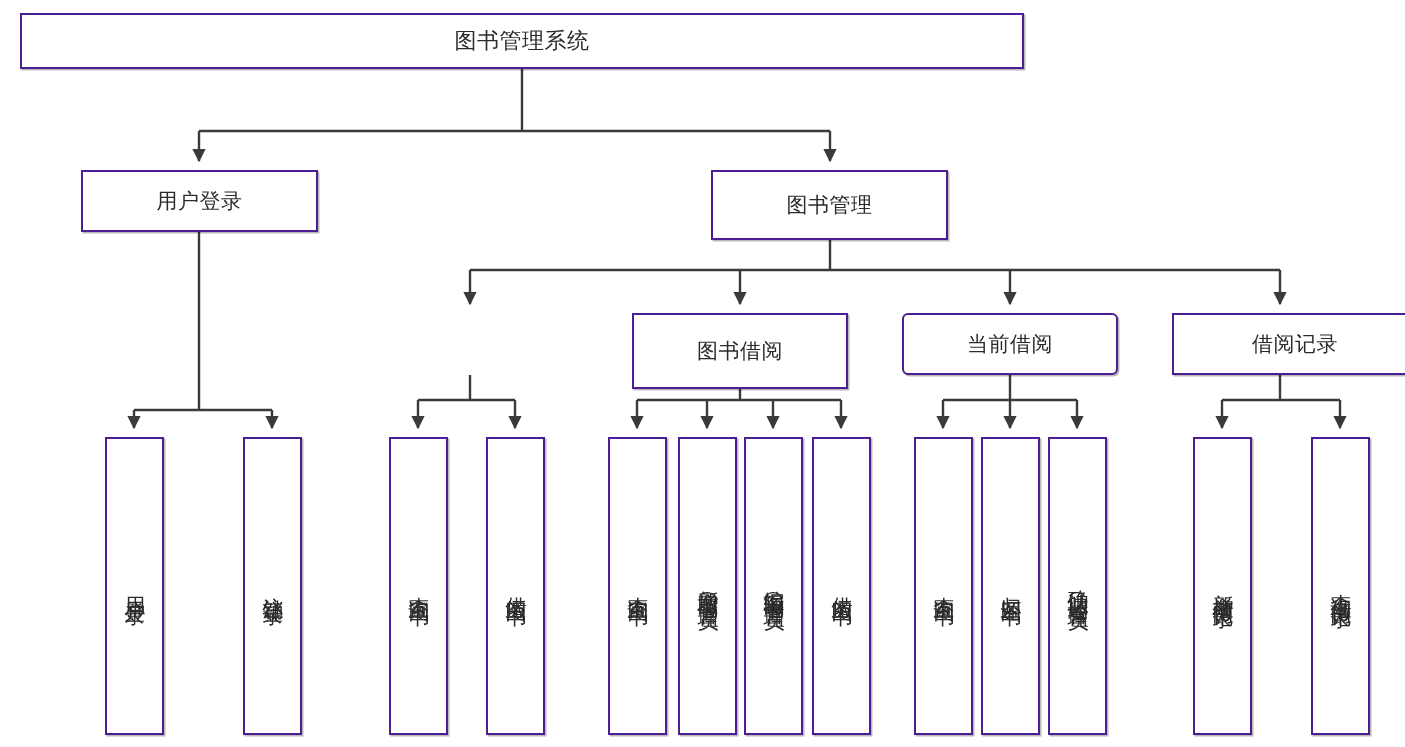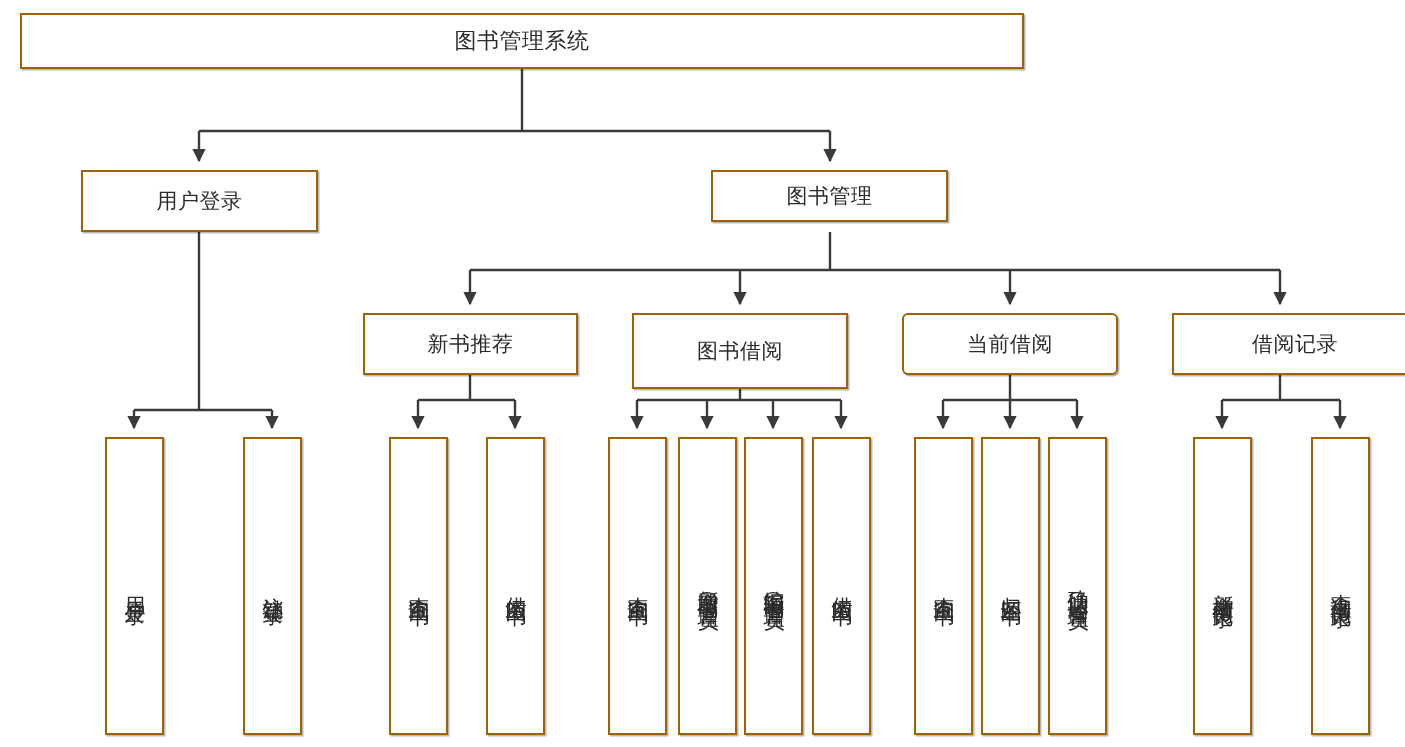--- a/index.html
+++ b/index.html
@@ -24,21 +24,21 @@
     top: 0;
     left: 0;
     width: 1405px;
     height: 747px;
     pointer-events: none;
   }
   .node {
     position: absolute;
     box-sizing: border-box;
     background: #ffffff;
-    border: 2px solid #a16207;
+    border: 2px solid #4c1d95;
     display: flex;
     align-items: center;
     justify-content: center;
     box-shadow: 1.5px 1.5px 0 rgba(0,0,0,0.28);
   }
   .node-label {
     color: #2b2b2b;
     font-size: 21px;
     line-height: 1.18;
     letter-spacing: 0.5px;
@@ -118,27 +118,24 @@
     </g>
   </svg>
 
   <div class="node root" style="left:20px; top:13px; width:1004px; height:56px;">
     <span class="node-label">图书管理系统</span>
   </div>
 
   <div class="node" style="left:81px; top:170px; width:237px; height:62px;">
     <span class="node-label">用户登录</span>
   </div>
-  <div class="node" style="left:711px; top:170px; width:237px; height:52px;">
+  <div class="node" style="left:711px; top:170px; width:237px; height:70px;">
     <span class="node-label">图书管理</span>
   </div>
 
-  <div class="node" style="left:363px; top:313px; width:215px; height:62px;">
-    <span class="node-label">新书推荐</span>
-  </div>
   <div class="node" style="left:632px; top:313px; width:216px; height:76px;">
     <span class="node-label">图书借阅</span>
   </div>
   <div class="node" style="left:902px; top:313px; width:216px; height:62px;border-radius:6px;">
     <span class="node-label">当前借阅</span>
   </div>
   <div class="node" style="left:1172px; top:313px; width:246px; height:62px;">
     <span class="node-label">借阅记录</span>
   </div>
 

